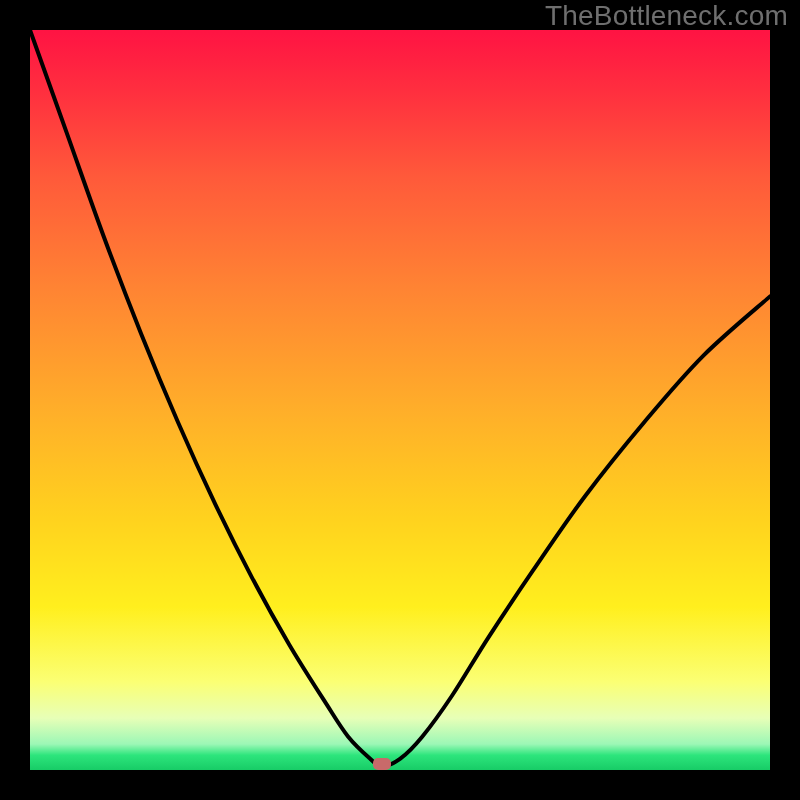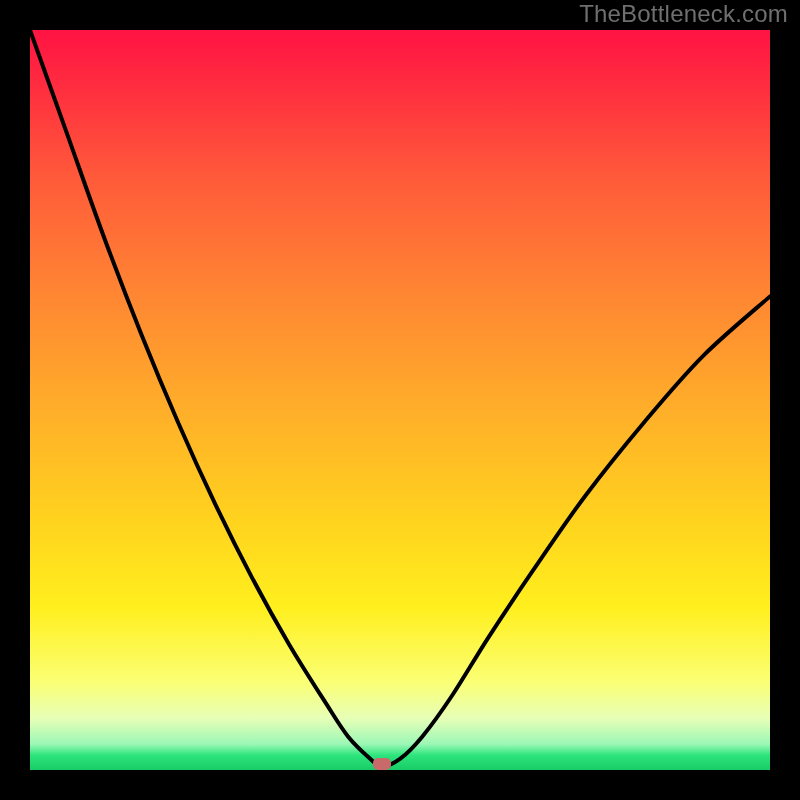--- a/index.html
+++ b/index.html
@@ -14,21 +14,21 @@
   .stage {
     position: relative;
     width: 800px;
     height: 800px;
     background: #000000;
   }
   .watermark {
     position: absolute;
     top: 0px;
     right: 12px;
-    font-size: 24px;
+    font-size: 28px;
     font-weight: 500;
     color: #6f6f6f;
     letter-spacing: 0.2px;
     z-index: 30;
     user-select: none;
     margin-left: 36px;
   }
   .plot-area {
     position: absolute;
     left: 30px;

